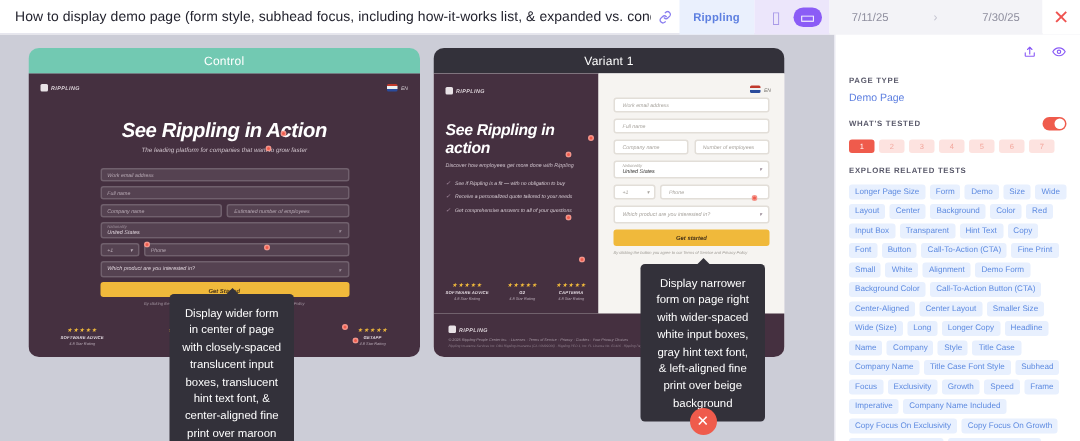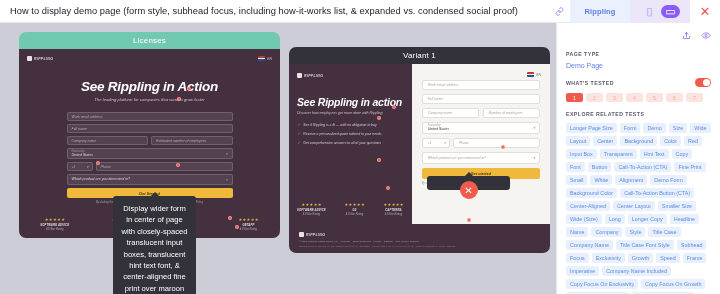--- a/index.html
+++ b/index.html
@@ -55,21 +55,21 @@
   .variant-card { position:absolute; border-radius:7px; overflow:hidden; }
   .variant-head {
     height:17px; display:flex; align-items:center; justify-content:center;
     font-size:8px; color:#ffffff; letter-spacing:.02em;
   }
   .vh-control { background:#72c9b2; }
   .vh-variant  { background:#33313a; }
 
   
   #card-control { left:19px; top:9px; width:261px; height:206px; }
-  #card-variant { left:289px; top:24px; width:261px; height:206px; }
+  #card-variant { left:289px; top:9px; width:234px; height:206px; }
 
   .page-body { width:100%; height:189px; position:relative;font-style:italic; }
 
   
   .maroon { background:#453040; }
   .logo-row { position:absolute; left:8px; top:7px; display:flex; align-items:center; gap:2px; }
   .logo-mark { width:5px;height:5px;background:#e8e2e6;border-radius:1px; }
   .logo-txt  { font-size:3.6px; color:#ddd4da; letter-spacing:.08em; font-weight:bold;}
   .flag-row { position:absolute; right:8px; top:7px; display:flex; align-items:center; gap:2px; }
   .flag { width:7px;height:5px;background:linear-gradient(#c0392b 33%,#ecf0f1 33% 66%,#2a4b9b 66%); border-radius:1px;}
@@ -193,27 +193,32 @@
     <svg width="9" height="9" viewBox="0 0 24 24" fill="none" stroke="currentColor" stroke-width="2.2" stroke-linecap="round">
       <path d="M10 13a5 5 0 0 0 7 0l3-3a5 5 0 0 0-7-7l-1 1"></path>
       <path d="M14 11a5 5 0 0 0-7 0l-3 3a5 5 0 0 0 7 7l1-1"></path>
     </svg>
   </div>
   <div class="brand">Rippling</div>
   <div class="devtoggle">
     <span class="dev-pill off">▯</span>
     <span class="dev-pill on">▭</span>
   </div>
+  <div class="daterange">
+    <span>7/11/25</span>
+    <span class="arrow">›</span>
+    <span>7/30/25</span>
+  </div>
   <div class="closebtn">✕</div>
 </div>
 
 <div id="stage">
 
   <div class="variant-card" id="card-control">
-    <div class="variant-head vh-control">Licenses</div>
+    <div class="variant-head vh-control">Control</div>
     <div class="page-body maroon">
 
       <div class="logo-row">
         <span class="logo-mark"></span>
         <span class="logo-txt">RIPPLING</span>
       </div>
       <div class="flag-row">
         <span class="flag"></span>
         <span class="flag-lbl">EN</span>
       </div>
@@ -378,20 +383,21 @@
   </div>
 
   <div class="tooltip" id="tt-control">
     <span class="tt-tail"></span>
     <span>Display wider form in center of page with closely-spaced translucent input boxes, translucent hint text font, &amp; center-aligned fine print over maroon background</span>
     
   </div>
 
   <div class="tooltip" id="tt-variant">
     <span class="tt-tail"></span>
+    <span>Display narrower form on page right with wider-spaced white input boxes, gray hint text font, &amp; left-aligned fine print over beige background</span>
     <span class="tt-btn no">✕</span>
   </div>
 </div>
 
 <div id="sidebar">
   <div class="sb-icons">
     <span>
       <svg width="9" height="9" viewBox="0 0 24 24" fill="none" stroke="currentColor" stroke-width="2" stroke-linecap="round" stroke-linejoin="round">
         <path d="M12 16V4"></path>
           <path d="M8 8l4-4 4 4"></path>

